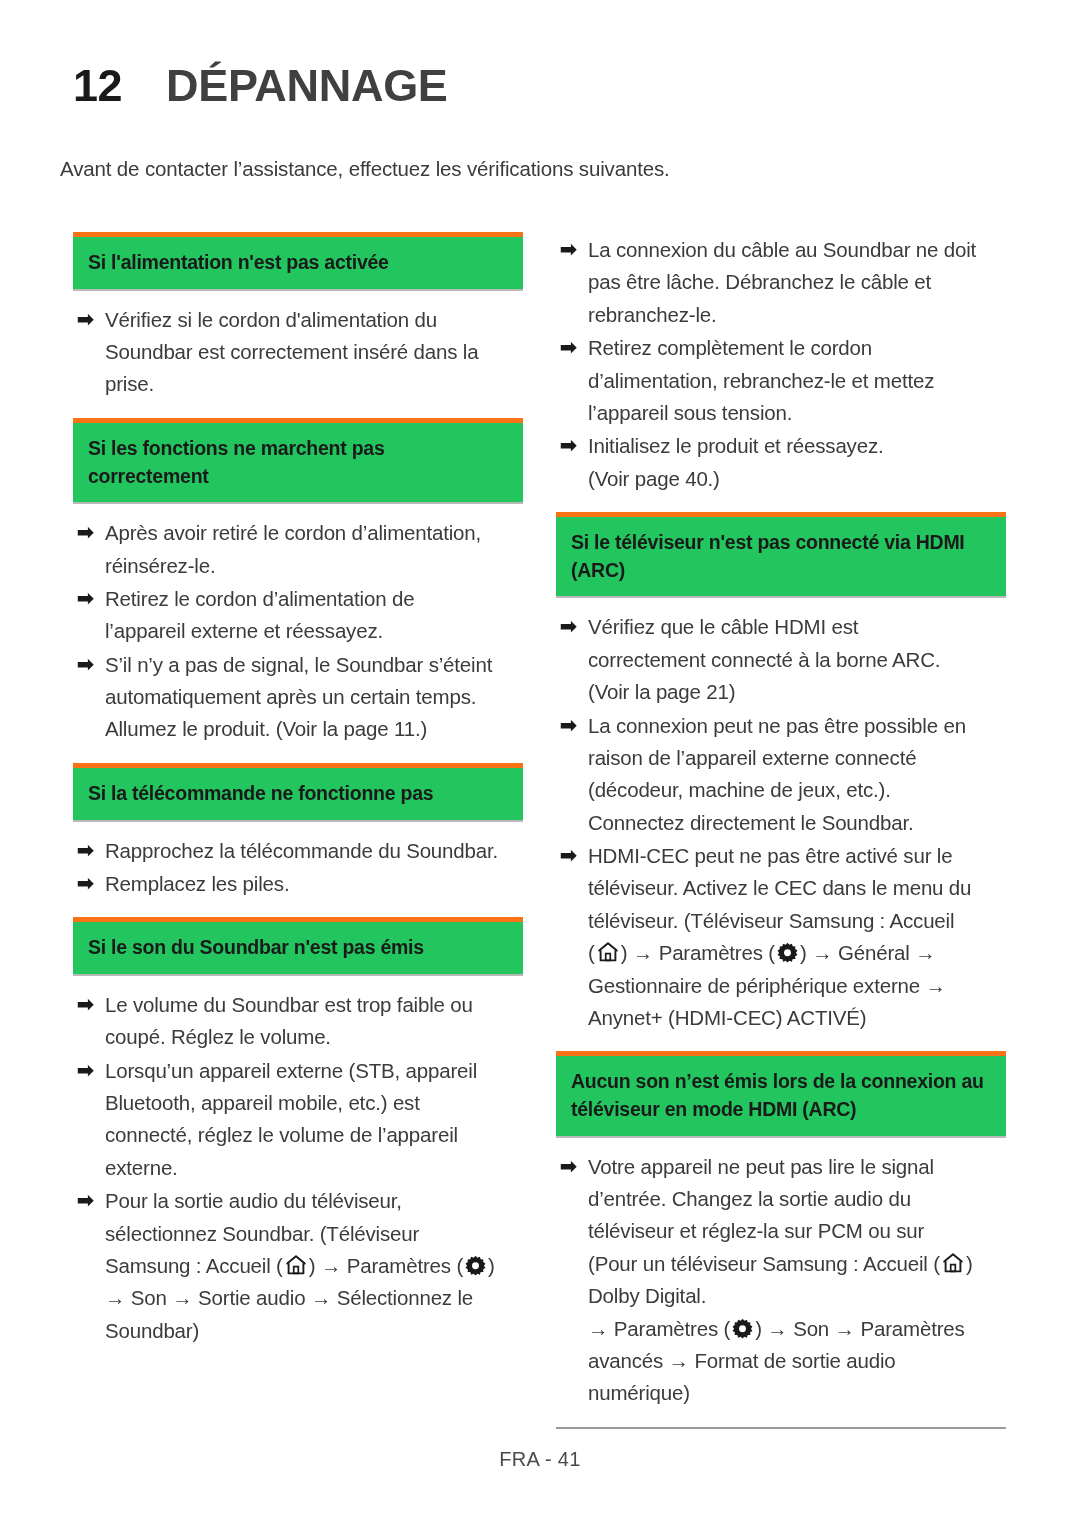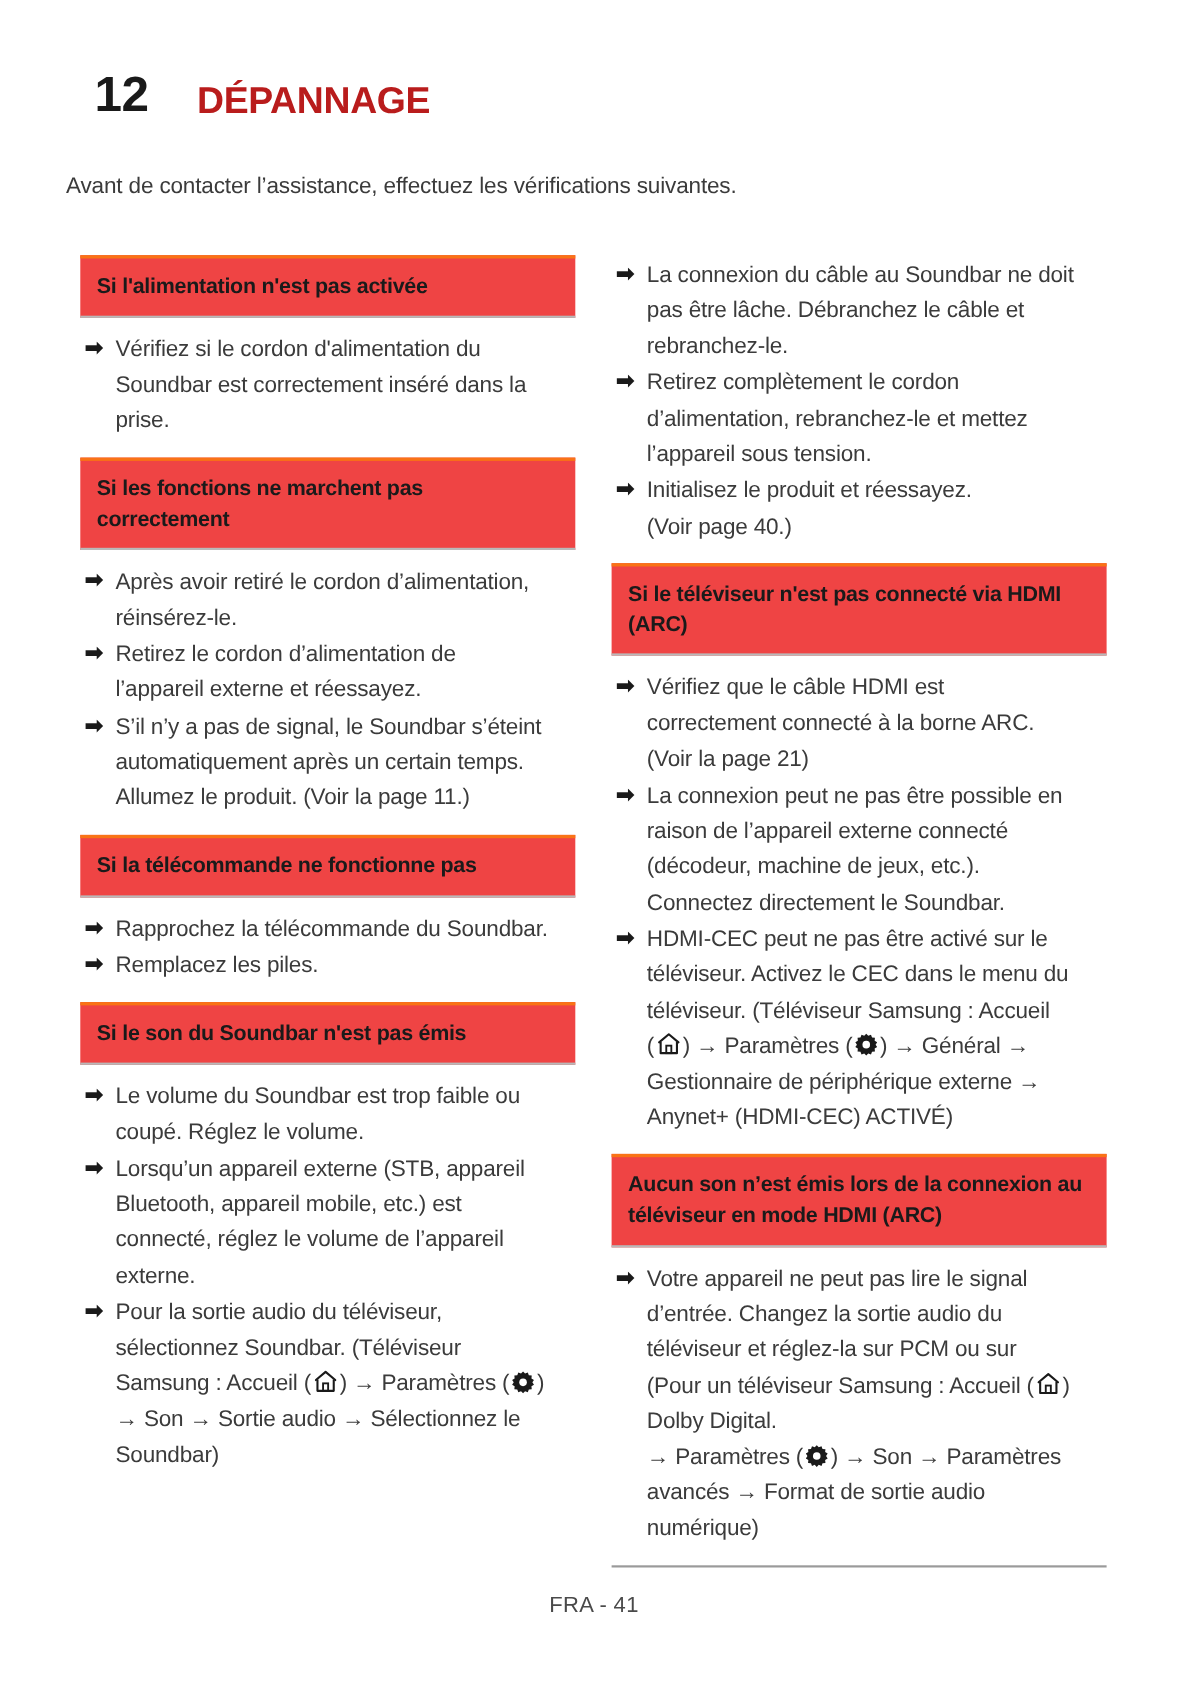--- a/index.html
+++ b/index.html
@@ -21,35 +21,34 @@
     width: 1080px;
     height: 1532px;
   }
 
   
   .title-row {
     position: absolute;
     left: 73px;
     top: 60px;
     display: flex;
-    align-items: flex-end;
-    margin-left: 13px;
+    align-items: flex-start;
   }
   .title-num {
     font-size: 45px;
     font-weight: 700;
     letter-spacing: -0.5px;
     color: #1a1a1a;
   }
   .title-text {
-    font-size: 34px;
+    font-size: 45px;
     font-weight: 700;
     letter-spacing: -0.3px;
     margin-left: 44px;
-    color: #b91c1c;
+    color: #404040;
   }
 
   
   .intro {
     position: absolute;
     left: 60px;
     top: 157px;
     font-size: 20.5px;
     color: #3b3b3b;
     letter-spacing: -0.15px;
@@ -59,22 +58,22 @@
   .col {
     position: absolute;
     top: 232px;
     width: 450px;
   }
   .col-left { left: 73px; }
   .col-right { left: 556px; }
 
   
   .sec-head {
-    background: #ef4444;
-    border-top: 3px solid #f97316;
+    background: #22c55e;
+    border-top: 5px solid #f97316;
     border-bottom: 2px solid #b9b9b9;
     padding: 12px 14px 12px 15px;
     font-size: 19.5px;
     font-weight: 700;
     line-height: 1.42;
     color: #1a1a1a;
     letter-spacing: -0.25px;
     box-sizing: border-box;
   }
 

